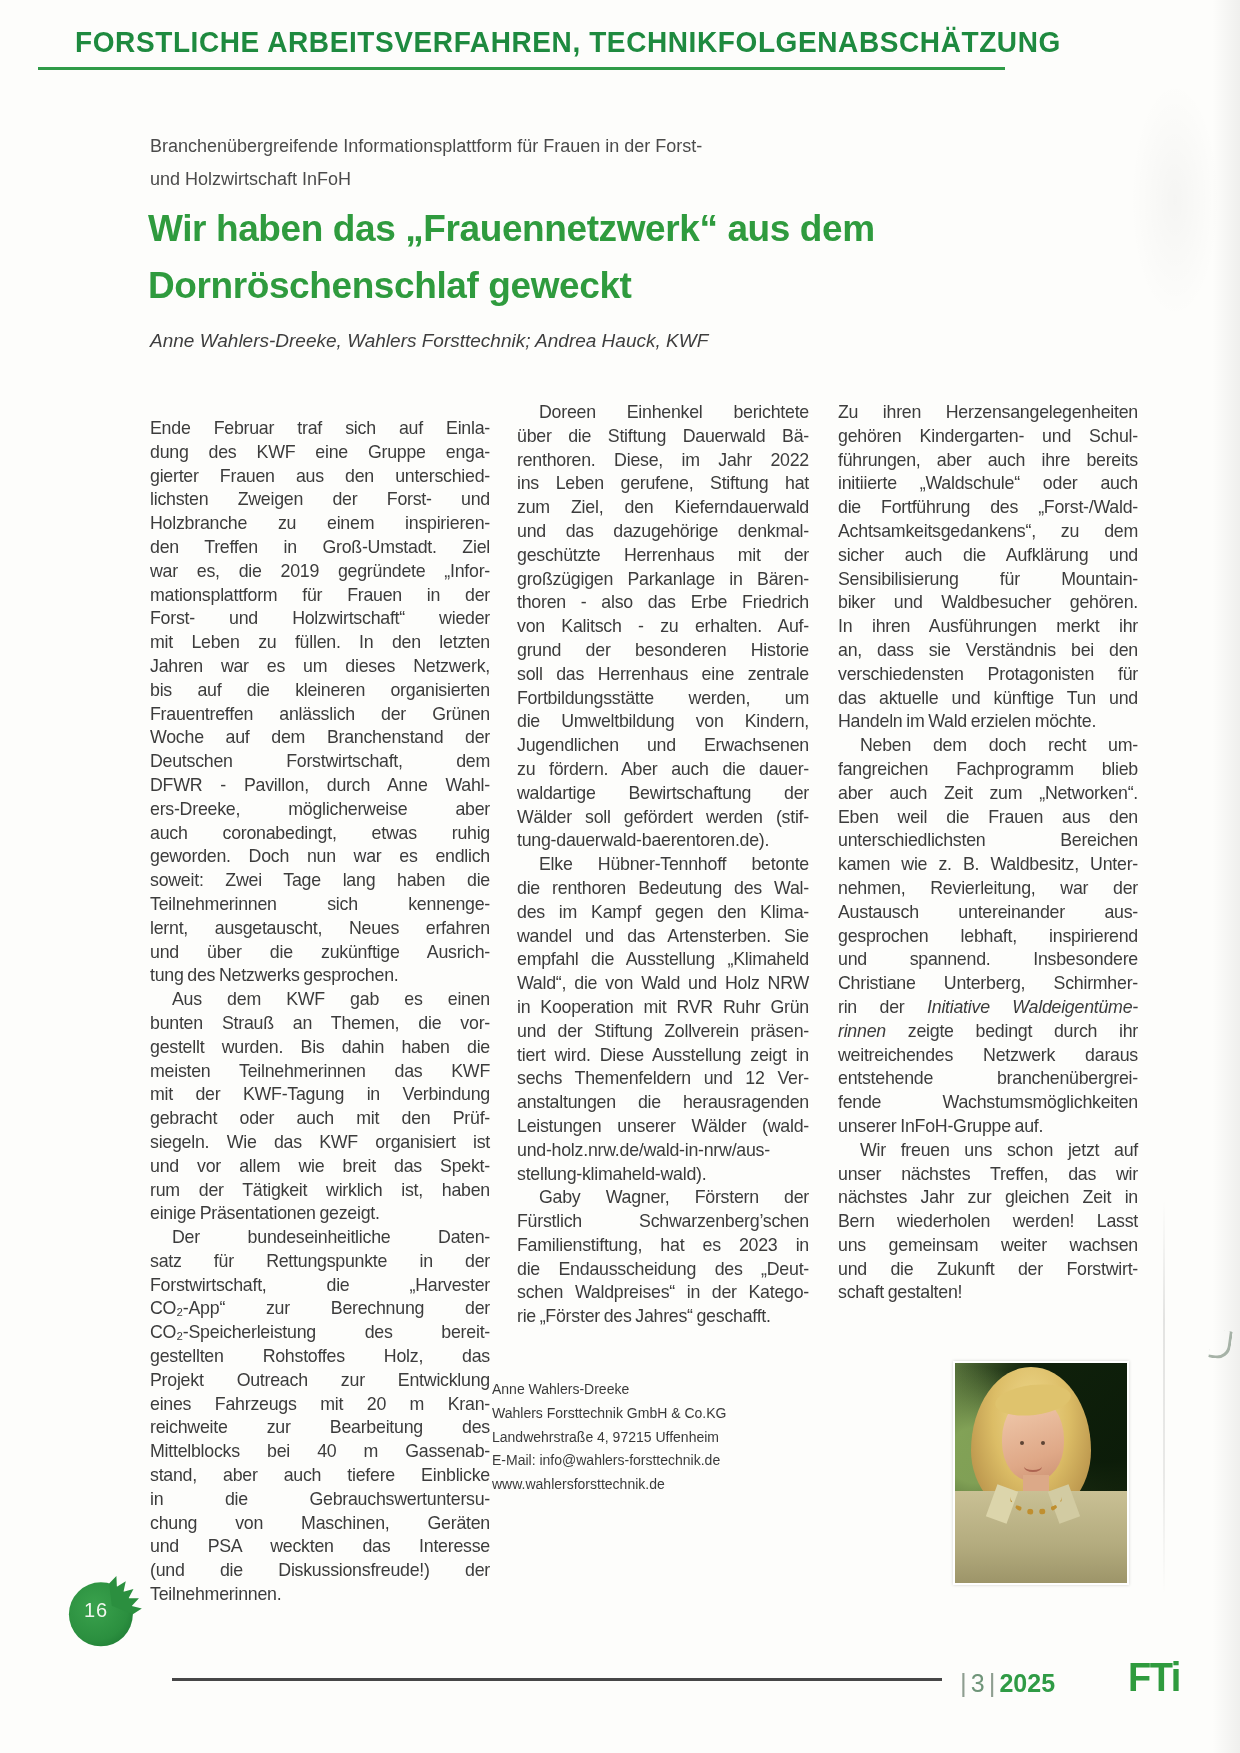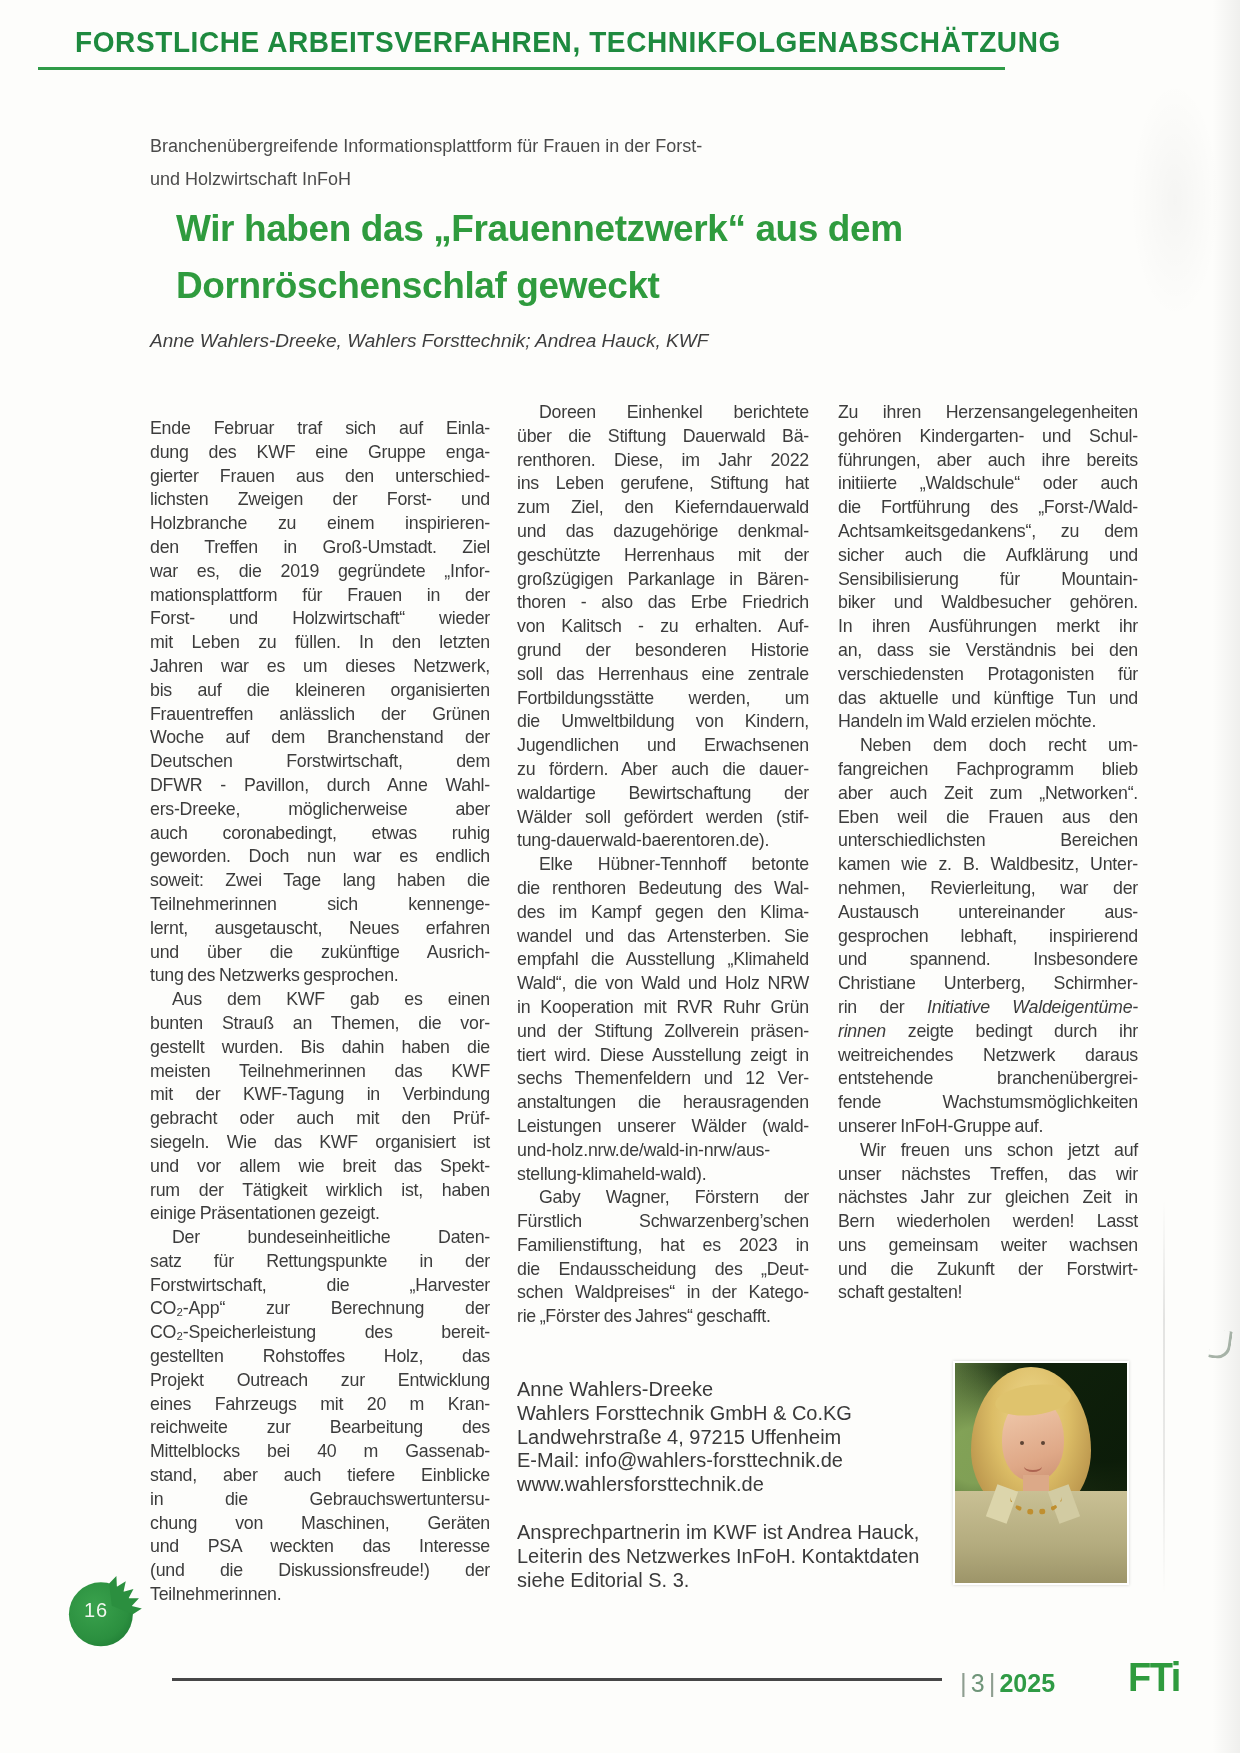--- a/index.html
+++ b/index.html
@@ -10,33 +10,33 @@
   }
   
   .section-header{
     position:absolute;left:75px;top:26px;width:1050px;
     font-size:28px;font-weight:700;letter-spacing:.6px;
     color:#1e8a3f;white-space:nowrap;transform:scaleY(1.04);transform-origin:top left;
   }
   .header-rule{position:absolute;left:38px;top:67px;width:967px;height:3px;background:#2f9b48;}
   
   .kicker{position:absolute;left:150px;top:130px;width:920px;font-size:18px;line-height:33px;color:#4b4b4b;}
-  .title{position:absolute;left:148px;top:200px;width:920px;font-size:37px;line-height:57px;font-weight:700;color:#2f9b3e;letter-spacing:-.4px;margin-left:28px;}
+  .title{position:absolute;left:148px;top:200px;width:920px;font-size:37px;line-height:57px;font-weight:700;color:#2f9b3e;letter-spacing:-.4px;}
   .byline{position:absolute;left:150px;top:330px;width:800px;font-size:19px;font-style:italic;color:#3e3e3e;}
   
   .col{position:absolute;top:401px;font-size:17.8px;line-height:23.8px;color:#3c3c3c;
        letter-spacing:-.25px;word-spacing:-1px;}
   .col1{left:150px;width:340px;margin-top:16px;}
   .col2{left:517px;width:292px;}
   .col3{left:838px;width:300px;}
   .ln{text-align:justify;text-align-last:justify;white-space:nowrap0;}
   .ln.end{text-align-last:left;}
   .ln.ind{padding-left:22px;}
   
-  .contact{position:absolute;left:517px;top:1378px;width:470px;font-size:20px;line-height:23.8px;color:#3a3a3a;}
+  .contact{position:absolute;left:492px;top:1378px;width:470px;font-size:14px;line-height:23.8px;color:#3a3a3a;}
   .contact .cline{text-align:left;}
   .contact-gap{height:24px;}
   
   .photo{position:absolute;left:953px;top:1361px;width:172px;height:220px;background:#fff;
          padding:2px;box-shadow:0 0 3px rgba(0,0,0,.18);}
   .photo-inner{position:relative;width:100%;height:100%;overflow:hidden;
     background:
       radial-gradient(circle at 12% 42%, rgba(141,174,94,.85) 0 14%, transparent 45%),
       radial-gradient(circle at 85% 12%, rgba(10,26,8,.9) 0 30%, transparent 60%),
       linear-gradient(135deg,#55703a 0%,#31491f 40%,#1b2a10 75%,#101b09 100%);}
@@ -235,25 +235,20 @@
 
   <div class="contact">
     <div>
         <div class="cline">Anne Wahlers-Dreeke</div>
         <div class="cline">Wahlers Forsttechnik GmbH &amp; Co.KG</div>
         <div class="cline">Landwehrstraße 4, 97215 Uffenheim</div>
         <div class="cline">E-Mail: info@wahlers-forsttechnik.de</div>
         <div class="cline">www.wahlersforsttechnik.de</div>
       </div>
     <div class="contact-gap"></div>
-    <div>
-        <div class="cline">Ansprechpartnerin im KWF ist Andrea Hauck,</div>
-        <div class="cline">Leiterin des Netzwerkes InFoH. Kontaktdaten</div>
-        <div class="cline">siehe Editorial S. 3.</div>
-      </div>
   </div>
 
   <div class="photo" title="Porträt Anne Wahlers-Dreeke">
     <div class="photo-inner">
       <div class="hair"></div>
       <div class="face"></div>
       <div class="bang"></div>
       <div class="eye l"></div>
       <div class="eye r"></div>
       <div class="mouth"></div>

